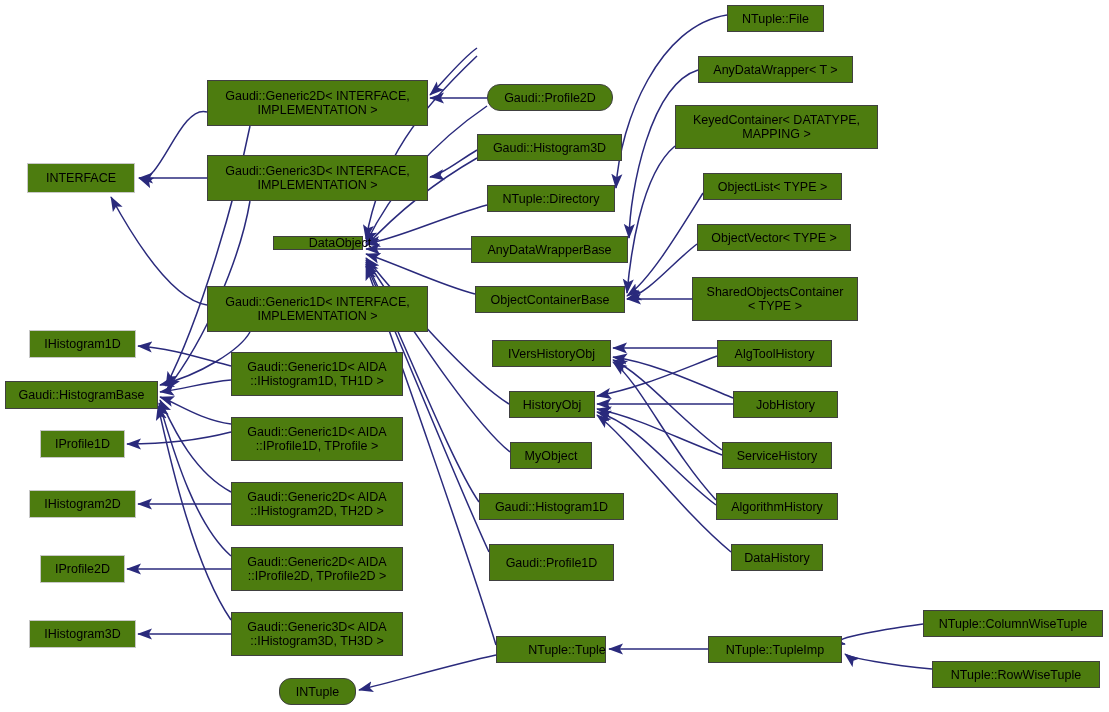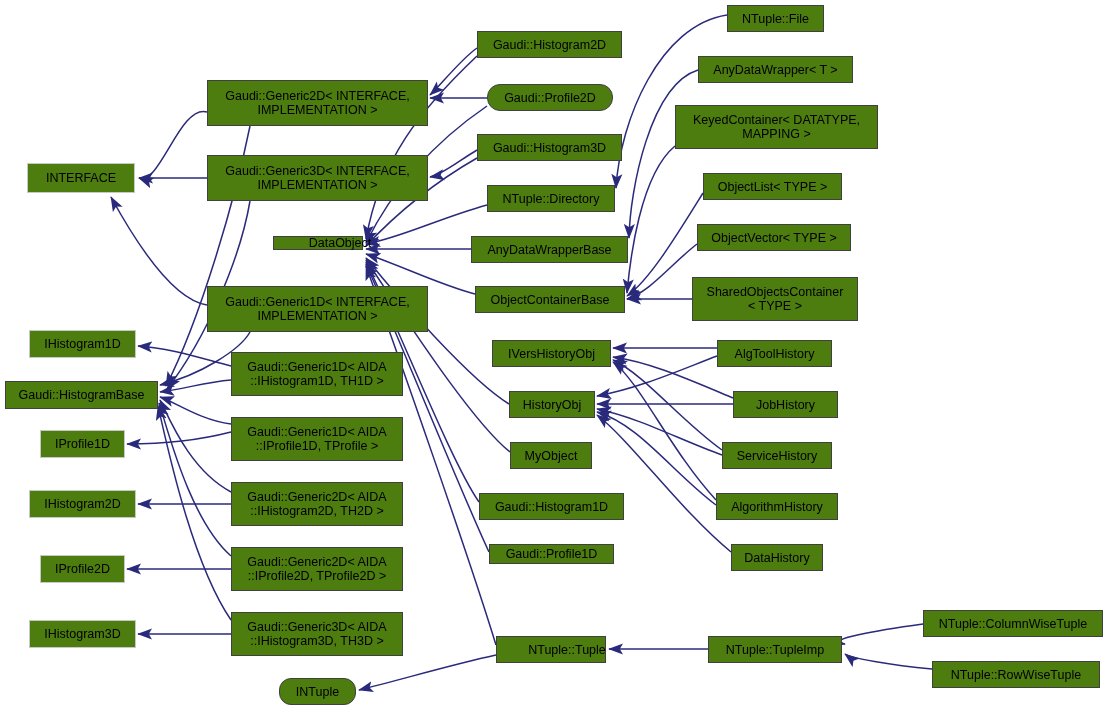--- a/index.html
+++ b/index.html
@@ -101,23 +101,20 @@
       <span>Gaudi::Generic3D&lt; INTERFACE,
 IMPLEMENTATION &gt;</span>
     </div>
     <div class="node solid" style="left: 207px; top: 286px; width: 221px; height: 46px;">
       <span>Gaudi::Generic1D&lt; INTERFACE,
 IMPLEMENTATION &gt;</span>
     </div>
     <div class="node solid" style="left: 273px; top: 236px; width: 90px; height: 14px; padding-left: 44px;">
       <span>DataObject</span>
     </div>
-    <div class="node solid" style="left: 477px; top: 31px; width: 145px; height: 27px;">
-      <span>Gaudi::Histogram2D</span>
-    </div>
     <div class="node solid" style="left: 487px; top: 84px; width: 126px; height: 27px; border-radius: 13px;">
       <span>Gaudi::Profile2D</span>
     </div>
     <div class="node solid" style="left: 477px; top: 134px; width: 145px; height: 27px;">
       <span>Gaudi::Histogram3D</span>
     </div>
     <div class="node solid" style="left: 487px; top: 185px; width: 128px; height: 27px;">
       <span>NTuple::Directory</span>
     </div>
     <div class="node solid" style="left: 471px; top: 236px; width: 157px; height: 27px;">
@@ -151,21 +148,21 @@
     </div>
     <div class="node solid" style="left: 509px; top: 391px; width: 86px; height: 27px;">
       <span>HistoryObj</span>
     </div>
     <div class="node solid" style="left: 510px; top: 442px; width: 82px; height: 27px;">
       <span>MyObject</span>
     </div>
     <div class="node solid" style="left: 479px; top: 493px; width: 145px; height: 27px;">
       <span>Gaudi::Histogram1D</span>
     </div>
-    <div class="node solid" style="left: 489px; top: 544px; width: 125px; height: 20px;">
+    <div class="node solid" style="left: 489px; top: 544px; width: 125px; height: 37px;">
       <span>Gaudi::Profile1D</span>
     </div>
     <div class="node solid" style="left: 717px; top: 340px; width: 115px; height: 27px;">
       <span>AlgToolHistory</span>
     </div>
     <div class="node solid" style="left: 733px; top: 391px; width: 105px; height: 27px;">
       <span>JobHistory</span>
     </div>
     <div class="node solid" style="left: 722px; top: 442px; width: 110px; height: 27px;">
       <span>ServiceHistory</span>

